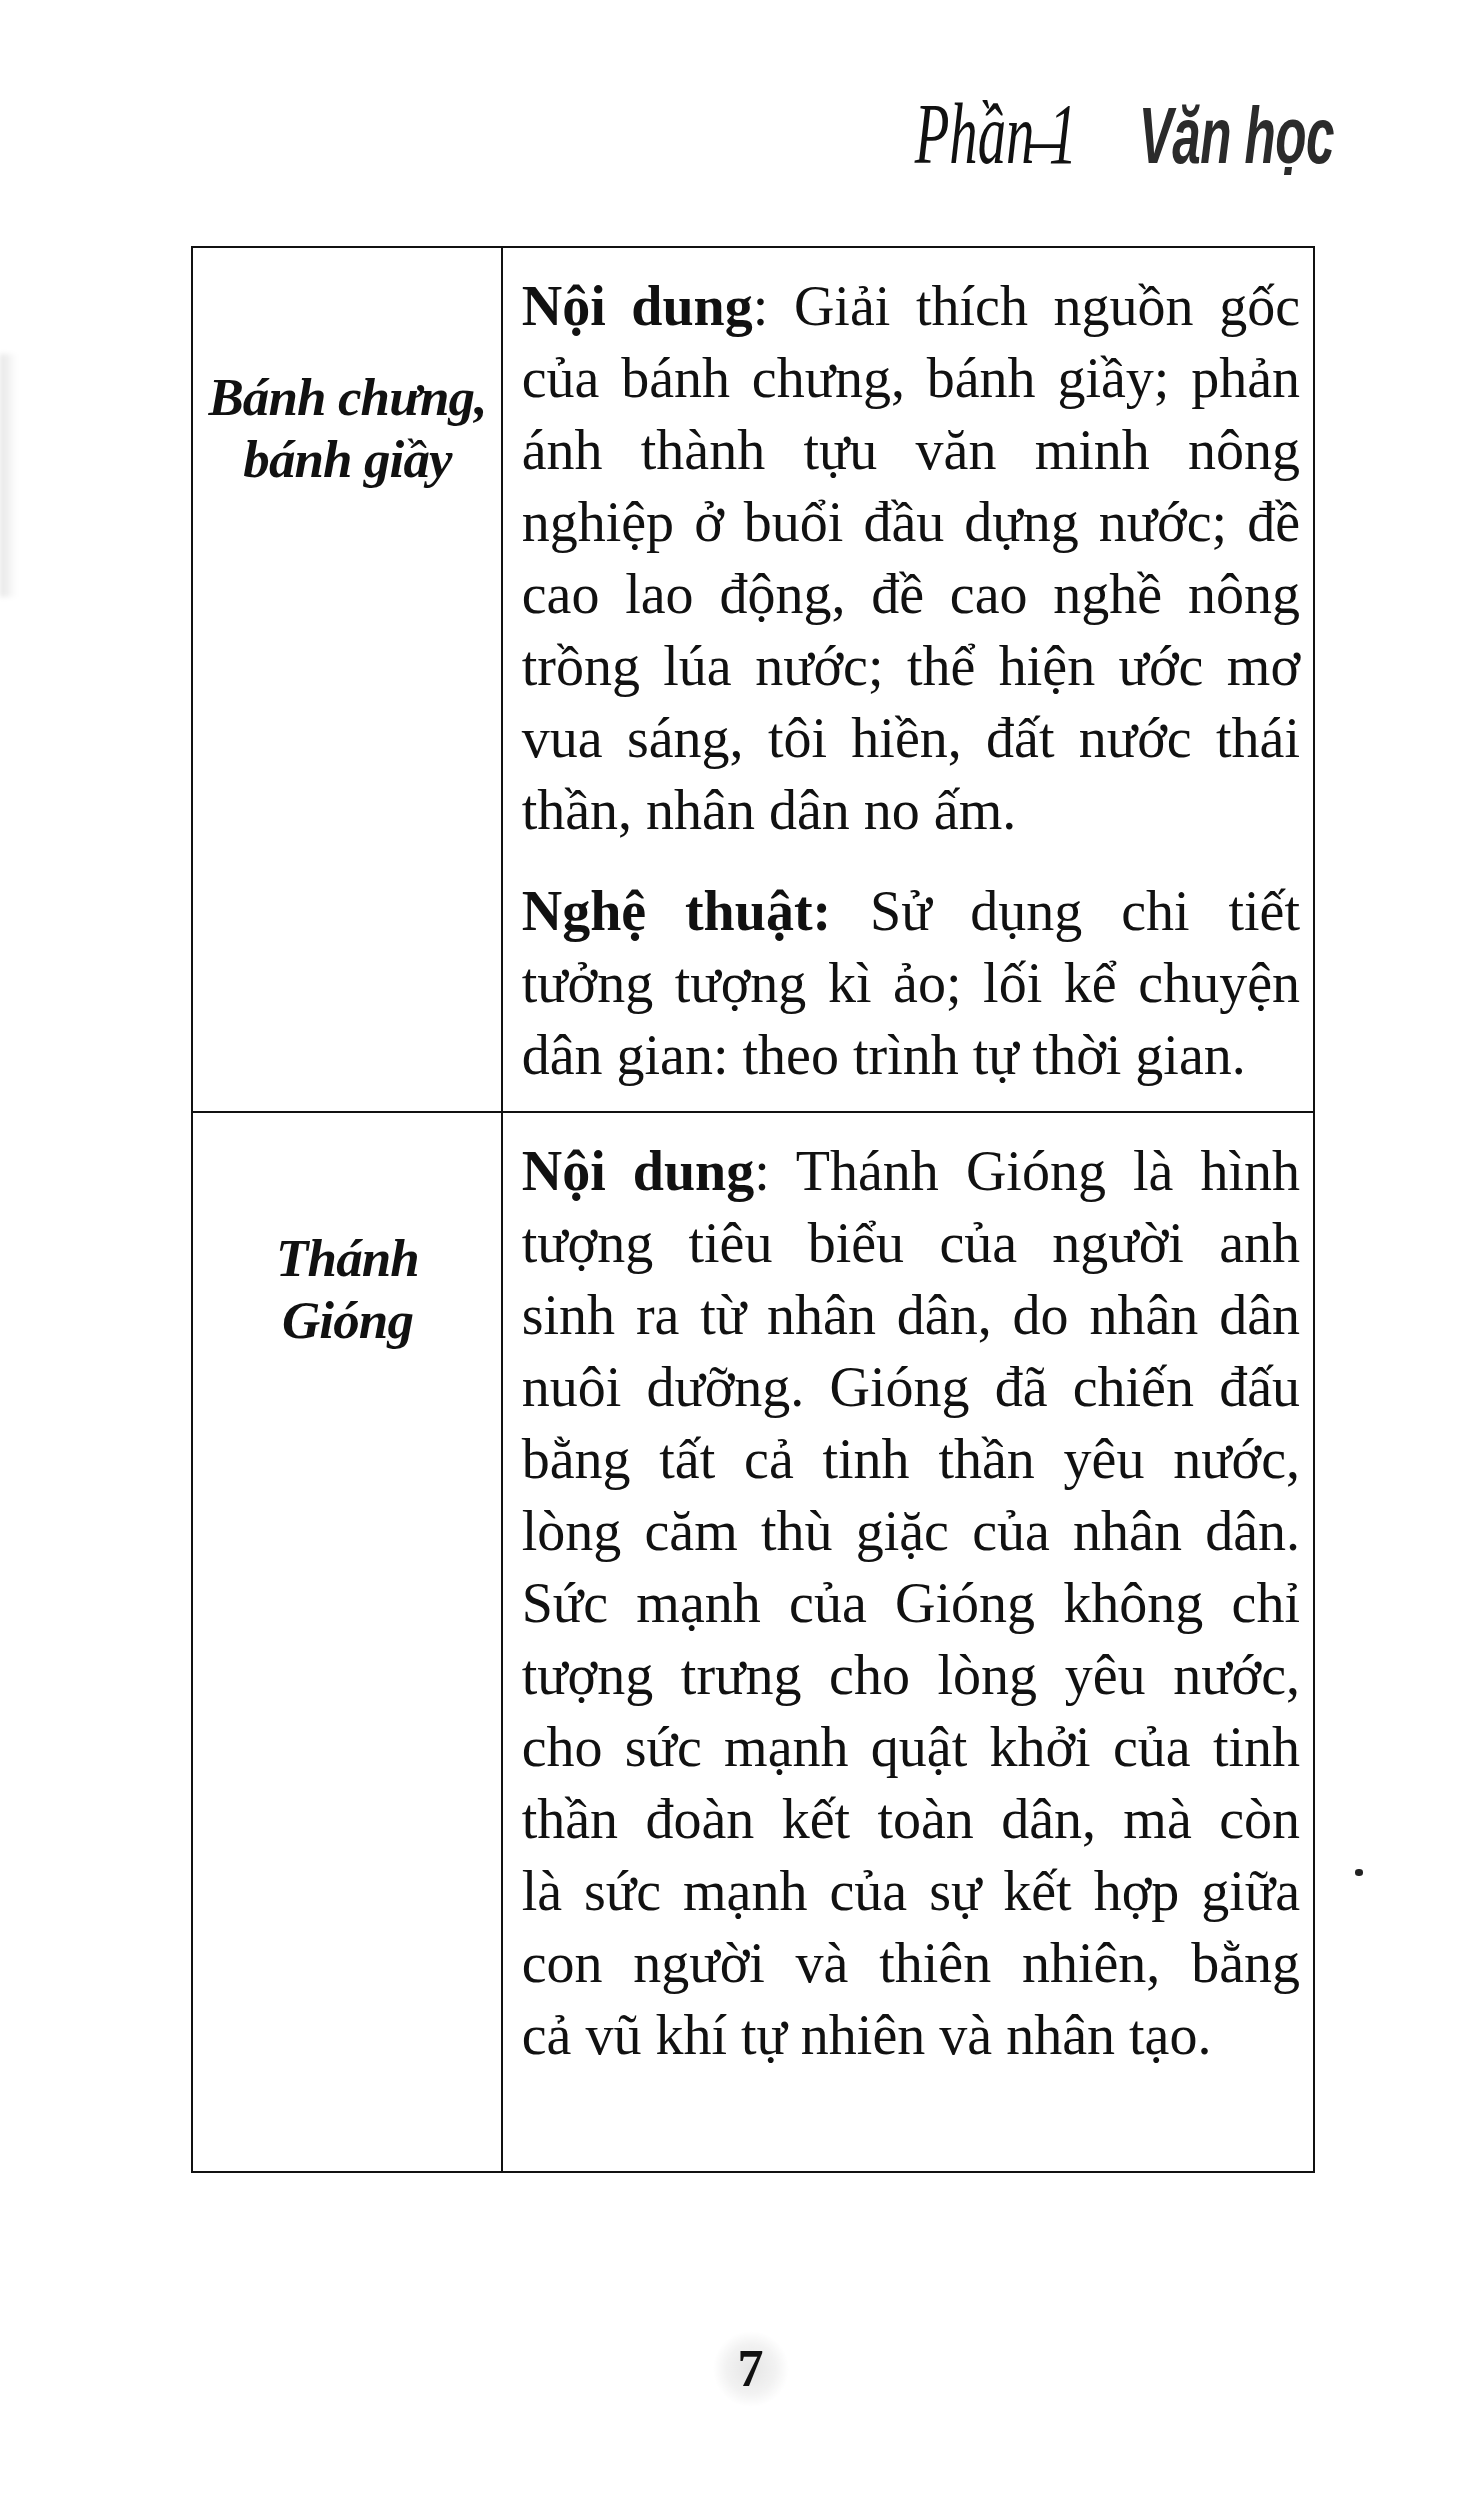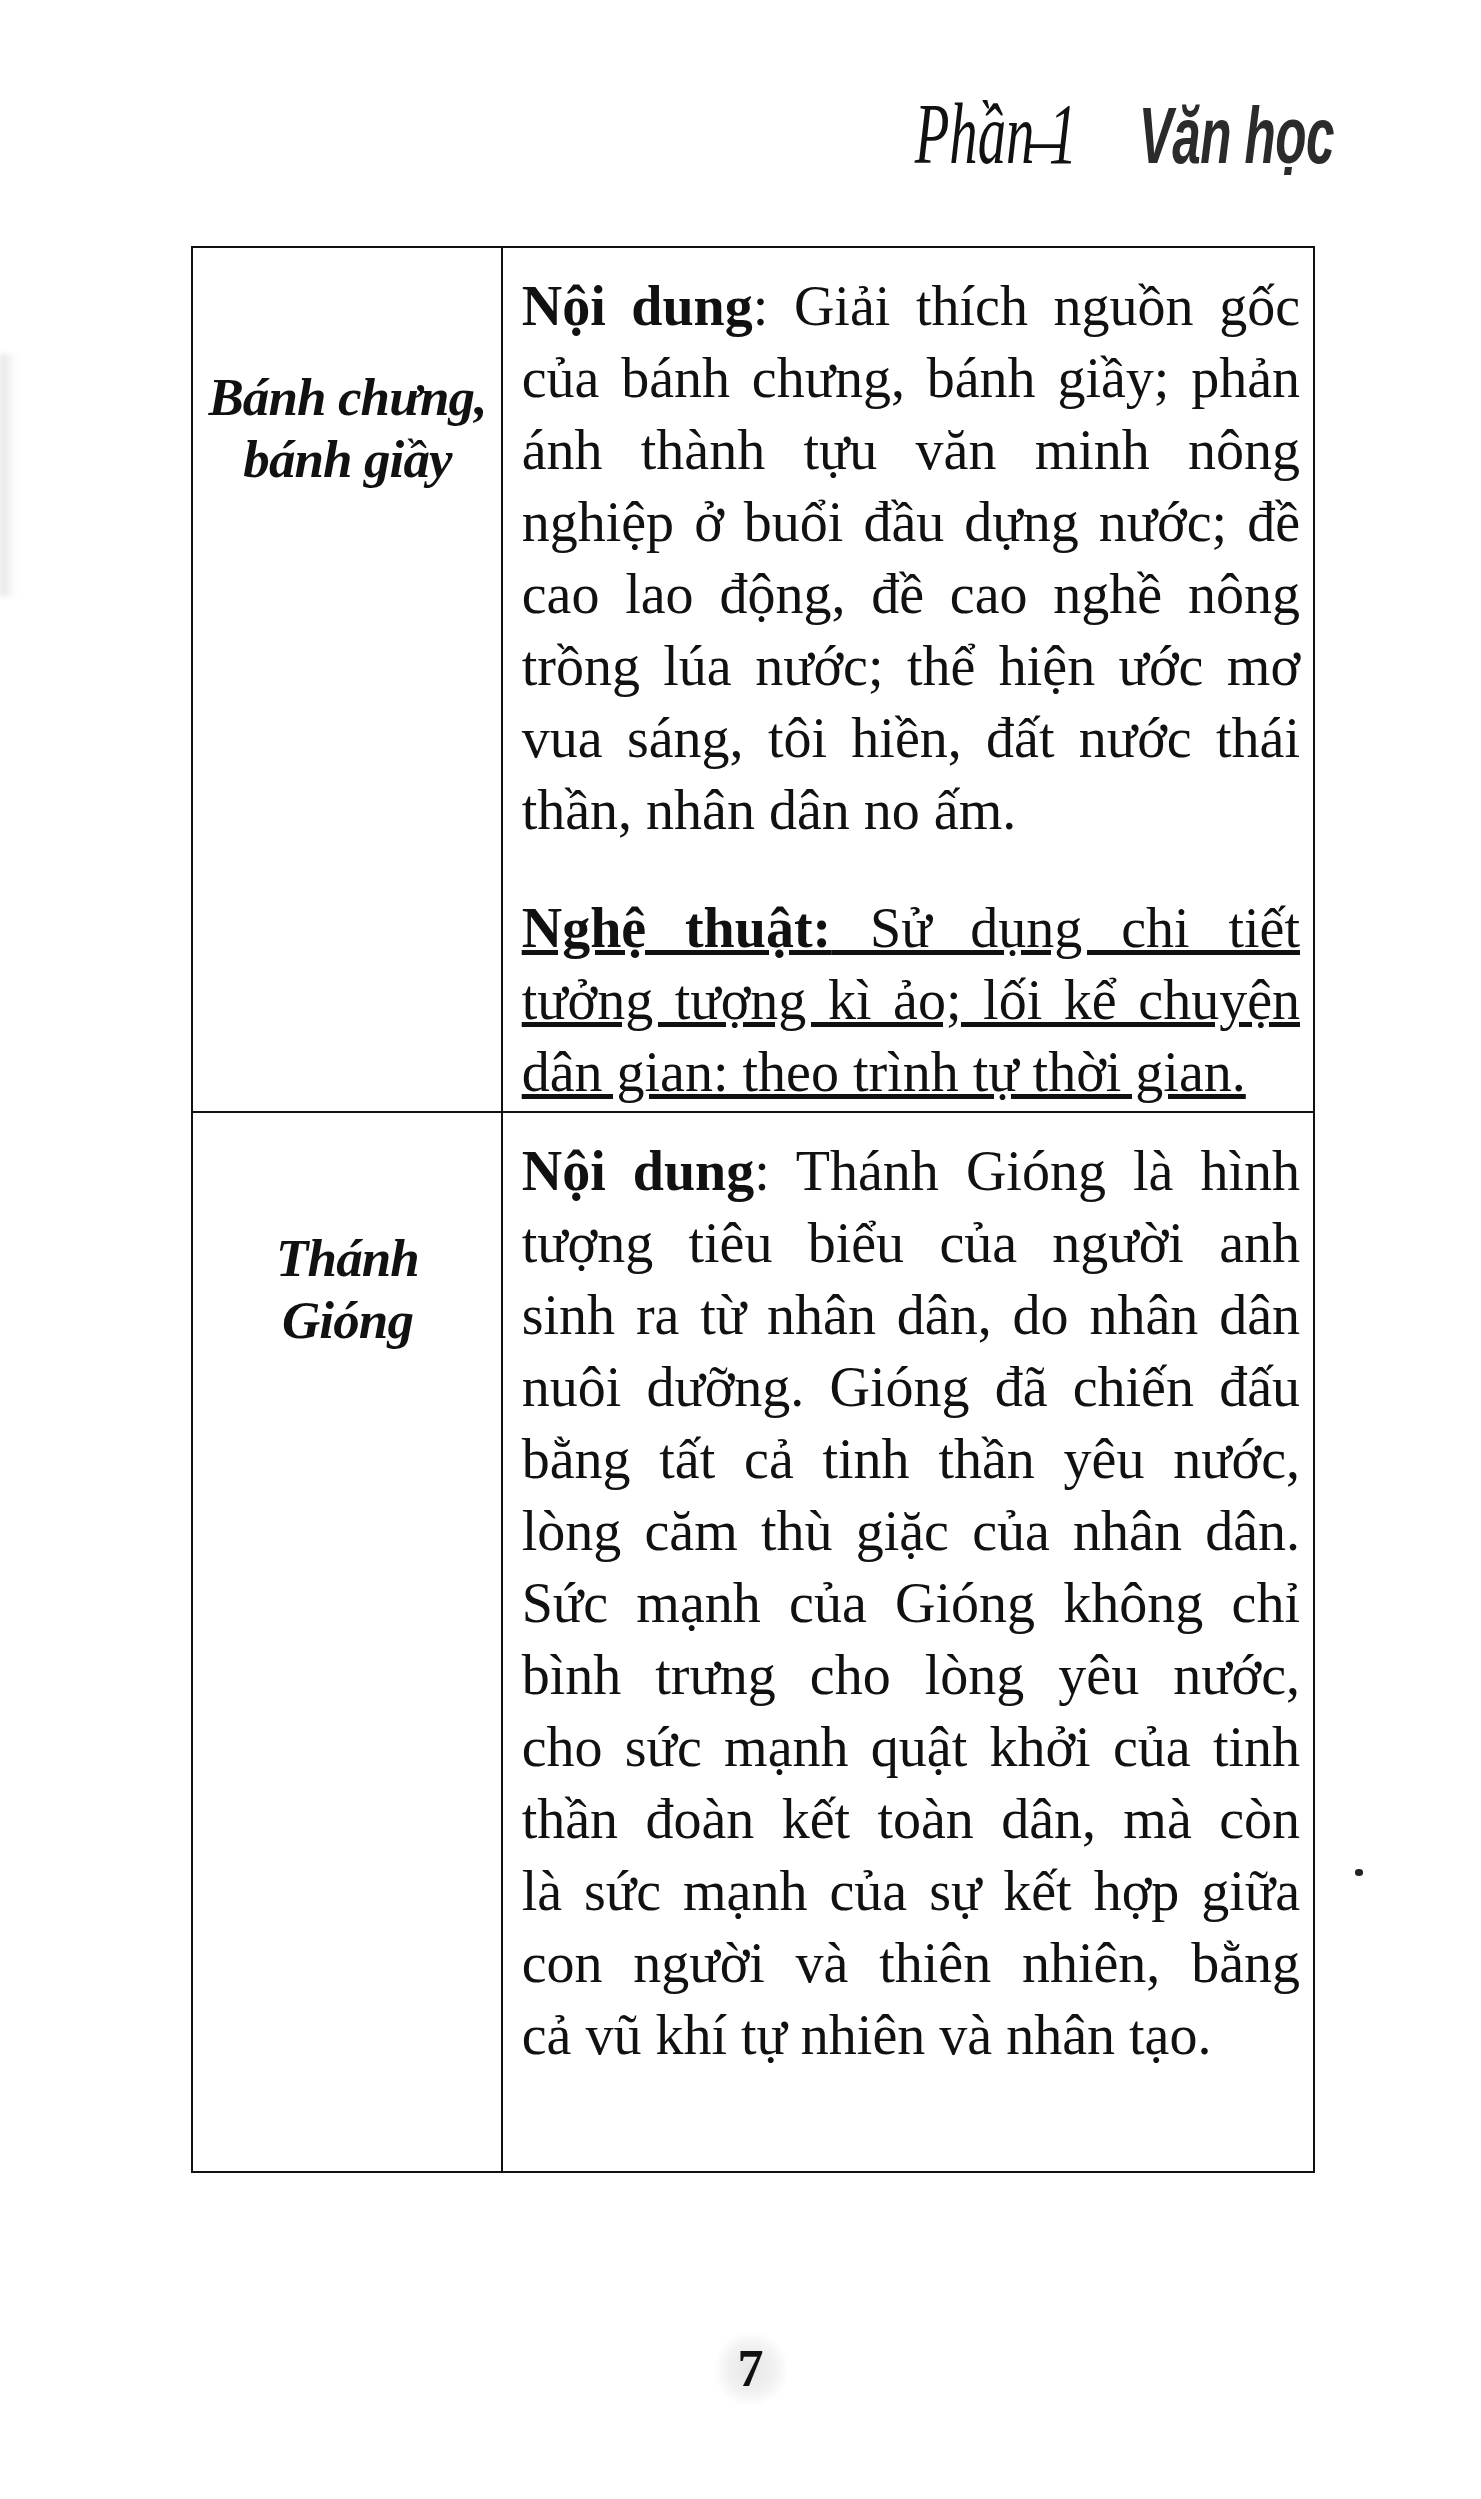--- a/index.html
+++ b/index.html
@@ -117,22 +117,21 @@
 
   .cell-body {
     flex: 1;
     box-sizing: border-box;
     padding: 22.4px 13px 0 18.7px;
   }
   .para {
     margin: 0;
   }
   .para + .para {
-    margin-top: 46px;
-    text-decoration: underline;
+    margin-top: 29px;
   }
   .line {
     display: block;
     font-size: 56px;
     line-height: 72px;
     height: 72px;
     white-space: nowrap;
     text-align: justify;
     text-align-last: justify;
     overflow: visible;
@@ -221,21 +220,21 @@
     </div>
     <div class="cell-body">
       <div class="para">
         <span class="line"><span class="lead">Nội dung</span><span>:</span><span> Thánh Gióng là hình</span></span>
         <span class="line">tượng tiêu biểu của người anh</span>
         <span class="line">sinh ra từ nhân dân, do nhân dân</span>
         <span class="line">nuôi dưỡng. Gióng đã chiến đấu</span>
         <span class="line">bằng tất cả tinh thần yêu nước,</span>
         <span class="line">lòng căm thù giặc của nhân dân.</span>
         <span class="line">Sức mạnh của Gióng không chỉ</span>
-        <span class="line">bình trưng cho lòng yêu nước,</span>
+        <span class="line">tượng trưng cho lòng yêu nước,</span>
         <span class="line">cho sức mạnh quật khởi của tinh</span>
         <span class="line">thần đoàn kết toàn dân, mà còn</span>
         <span class="line">là sức mạnh của sự kết hợp giữa</span>
         <span class="line">con người và thiên nhiên, bằng</span>
         <span class="line last">cả vũ khí tự nhiên và nhân tạo.</span>
       </div>
     </div>
   </div>
 
 </div>

